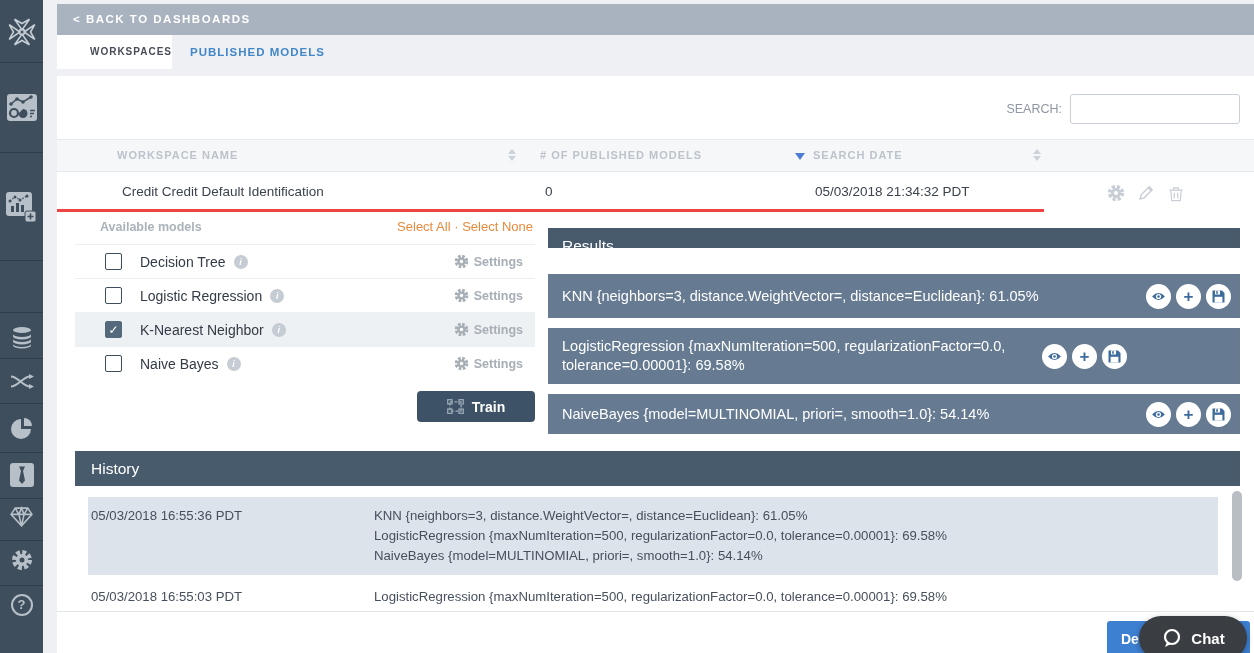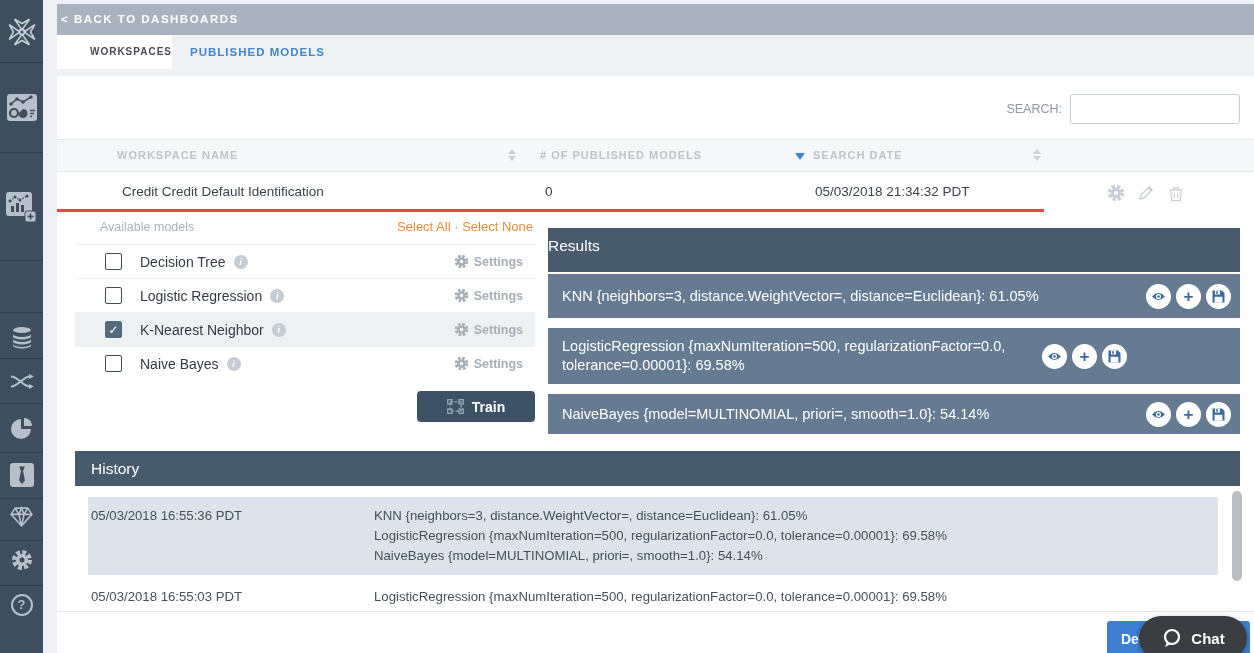--- a/index.html
+++ b/index.html
@@ -10,21 +10,21 @@
   
   .sidebar { position:absolute; left:0; top:0; width:43px; height:653px; background:#3e4e5d; z-index:5; }
   .sb-div { position:absolute; left:0; width:43px; height:1px; background:#2f3c49; }
   .sb-icon { position:absolute; left:0; width:43px; display:flex; justify-content:center; align-items:center; color:#b7c0c8; cursor:pointer; }
   .q-circle { width:22px; height:22px; border:2px solid #b7c0c8; border-radius:50%; color:#b7c0c8;
               font-size:13px; font-weight:bold; text-align:center; line-height:18px; }
 
   
   .topbar { position:absolute; left:57px; top:4px; width:1197px; height:31px; background:#a9b3bf;
             color:#fff; font-weight:bold; font-size:11.5px; letter-spacing:1.5px; line-height:31px;
-            padding-left:4px; cursor:pointer; }
+            padding-left:16px; cursor:pointer; }
   .tab-ws { position:absolute; left:57px; top:35px; width:115px; height:34px; background:#fff;
             color:#474d57; font-weight:bold; font-size:10px; letter-spacing:1px; text-align:right;
             line-height:34px; cursor:pointer; }
   .tab-pm { position:absolute; left:190px; top:35px; height:34px; color:#4287c7; font-weight:bold;
             font-size:11.5px; letter-spacing:1px; line-height:34px; cursor:pointer; }
 
   
   .panel { position:absolute; left:57px; top:76px; width:1197px; height:585px; background:#fff; }
 
   .search-label { position:absolute; left:930px; top:26px; width:75px; text-align:right;
@@ -46,21 +46,21 @@
   .tri-desc { position:absolute; top:13px; width:0; height:0; border-left:5px solid transparent;
               border-right:5px solid transparent; border-top:7px solid #4a7fd4; cursor:pointer; }
   .trow { position:absolute; left:0; top:96px; width:987px; height:40px; border-bottom:3px solid #ef4444; cursor:pointer; }
   .td { position:absolute; top:0; line-height:39px; font-size:13.5px; color:#3c434e; white-space:nowrap; }
   .row-action { position:absolute; top:10px; width:22px; height:22px; display:flex; align-items:center;
                 justify-content:center; cursor:pointer; }
 
   
   .models { position:absolute; left:18px; top:137px; width:460px; }
   .models-head { display:flex; justify-content:space-between; align-items:baseline; padding:6px 2px 10px 25px; }
-  .models-title { color:#aab2ba; font-weight:normal; font-size:12.5px; }
+  .models-title { color:#aab2ba; font-weight:bold; font-size:12.5px; }
   .sel-links { color:#e98a3c; font-size:13px; cursor:default; }
   .sel-links span { cursor:pointer; }
   .model-row { height:34px; border-top:1px solid #edeff2; display:flex; align-items:center;
                padding-left:30px; position:relative; }
   .model-row.hl { background:#eef1f4; }
   .model-row:last-of-type { border-bottom:1px solid #edeff2; }
   .cbx { width:17px; height:17px; border:1.5px solid #3e4e5d; border-radius:2px; background:#fff; cursor:pointer; }
   .cbx.checked { background:#54697c; border-color:#54697c; color:#fff; font-size:12px;
                  text-align:center; line-height:16px; }
   .model-label { margin-left:18px; font-size:14px; color:#333b46; }
@@ -68,22 +68,22 @@
              color:#fff; font-size:9px; font-weight:bold; text-align:center; line-height:14px;
              font-style:italic; cursor:pointer; }
   .settings-btn { position:absolute; right:12px; display:flex; align-items:center; gap:5px;
                   color:#a6aeb6; font-weight:bold; font-size:12.5px; cursor:pointer; }
   .train { position:absolute; left:342px; top:178px; width:118px; height:31px; background:#3d5266;
            border-radius:4px; color:#fff; font-weight:bold; font-size:14px; display:flex;
            align-items:center; justify-content:center; gap:8px; cursor:pointer; }
 
   
   .results { position:absolute; left:491px; top:152px; width:692px; height:210px; }
-  .results-header { height:44px; background:#485b6d; color:#fff; font-size:15.5px; line-height:36px;
-                    }
+  .results-header { height:20px; background:#485b6d; color:#fff; font-size:15.5px; line-height:36px;
+                    padding-left:14px; }
   .rbar { position:absolute; left:0; width:692px; background:#667b91; color:#fff; font-size:14.5px;
           display:flex; align-items:center; padding:0 9px 0 14px; }
   .rbar-text { flex:1; line-height:19px; }
   .two-line .rbar-text { max-width:480px; }
   .rbar-icons { display:flex; gap:5px; }
   .circ { width:25px; height:25px; background:#fff; border-radius:50%; display:flex;
           align-items:center; justify-content:center; cursor:pointer; color:#3d6b9c;
           font-weight:bold; font-size:17px; line-height:25px; }
 
   

